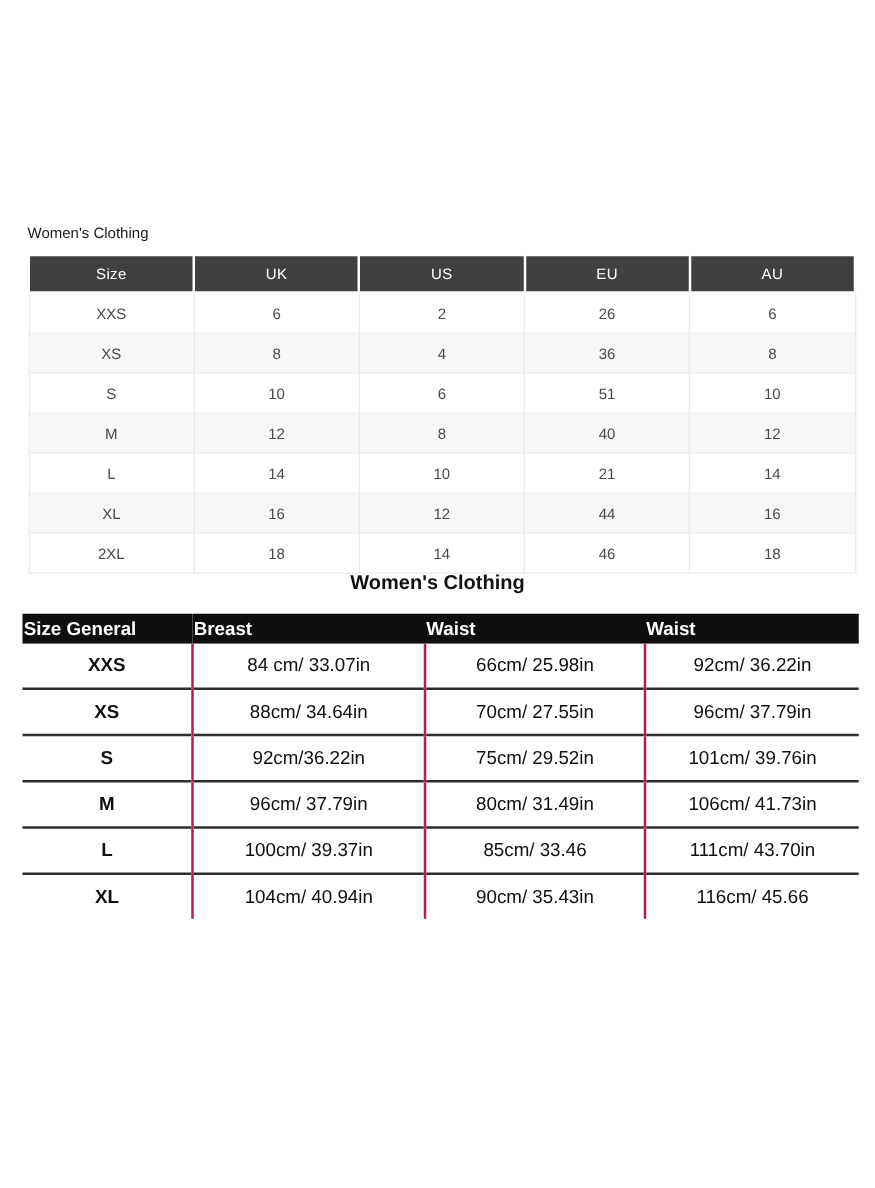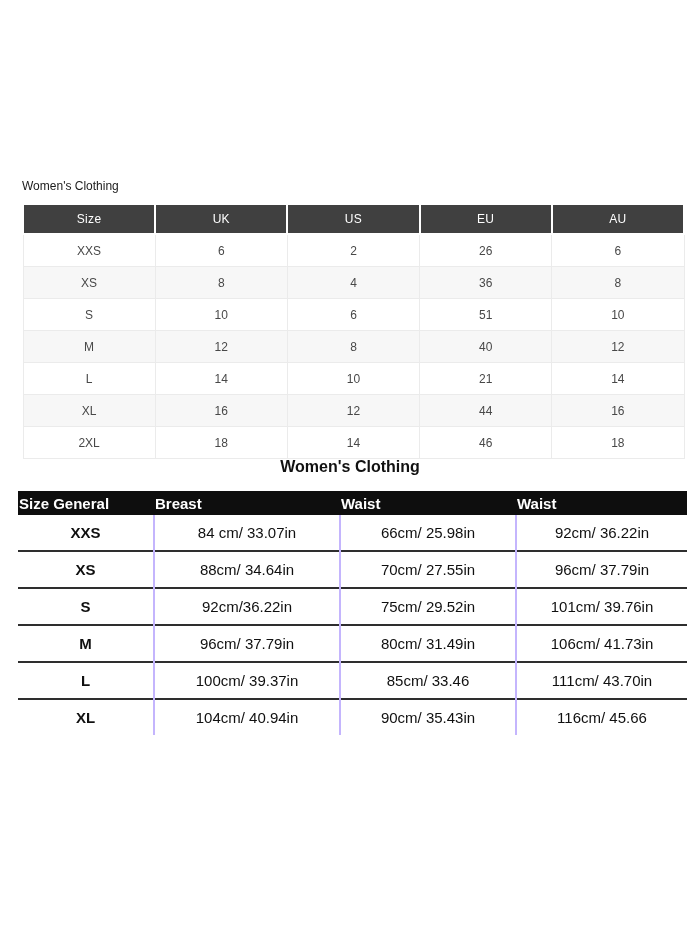--- a/index.html
+++ b/index.html
@@ -82,21 +82,21 @@
     vertical-align: middle;
   }
   table.t2 td {
     text-align: center;
     vertical-align: middle;
     font-size: 15px;
     color: #101010;
     height: 33px;
     background: #ffffff;
   }
-  table.t2 td + td { border-left: 2px solid #c4b5fd; }
+  table.t2 td + td { border-left: 2px solid #be185d; }
   table.t2 tbody tr + tr td { border-top: 2px solid #2e2e2e; }
   table.t2 td:first-child { font-weight: 700; }
 </style>
 </head>
 <body>
 
 <div class="t1-title">Women's Clothing</div>
 
 <table class="t1">
   <thead>

